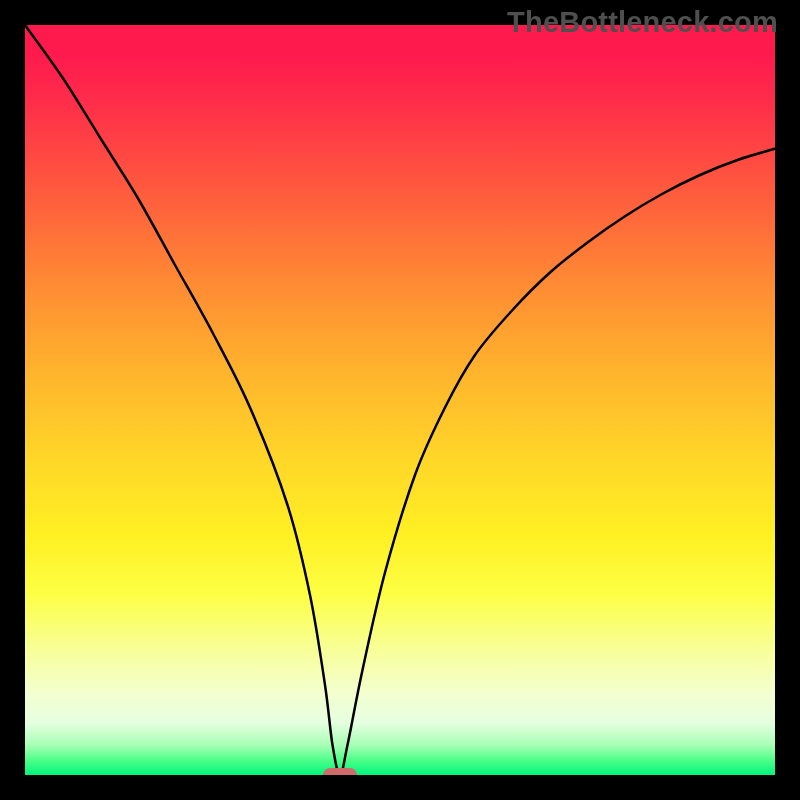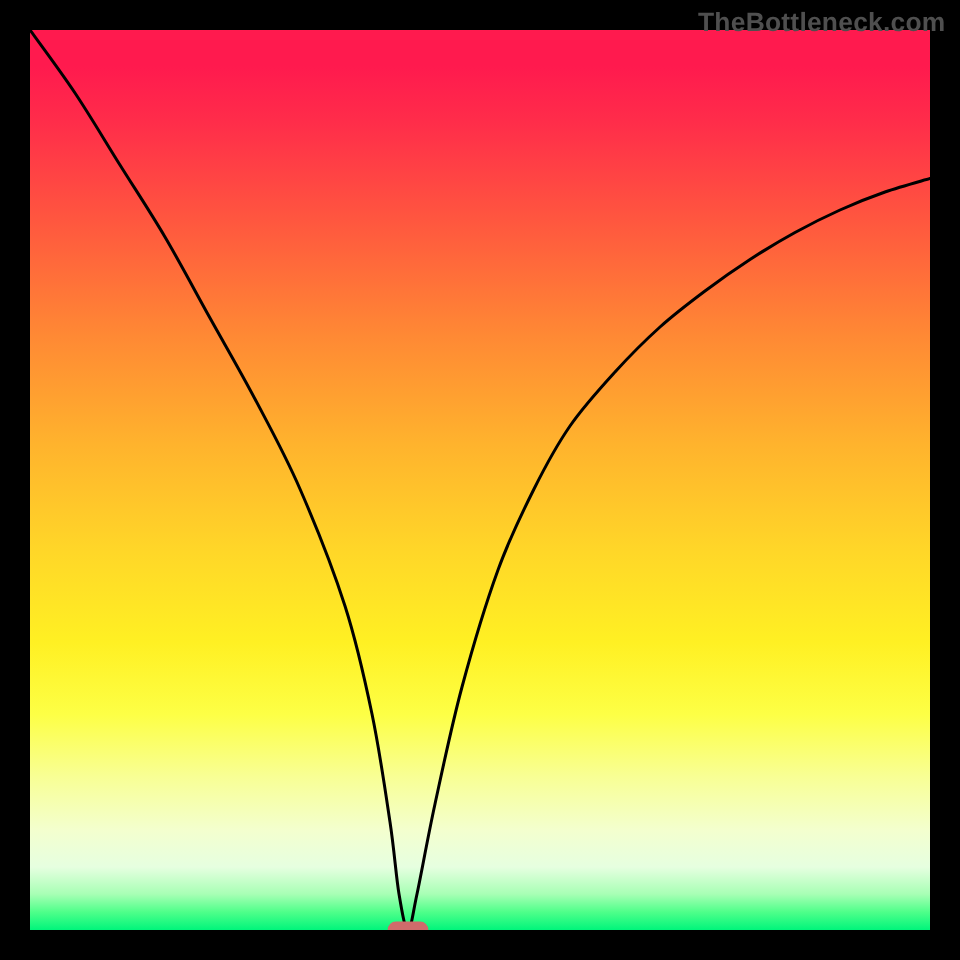--- a/index.html
+++ b/index.html
@@ -13,23 +13,23 @@
   }
   .frame {
     position: relative;
     width: 800px;
     height: 800px;
     background: #000;
   }
   .watermark {
     position: absolute;
     top: 6px;
-    right: 12px;
+    right: 22px;
     color: #4f4f4f;
-    font-size: 22px;
+    font-size: 29px;
     font-weight: 600;
     letter-spacing: 0.2px;
     z-index: 50;
   }
   .plot-area {
     position: absolute;
     left: 25px;
     top: 25px;
     width: 750px;
     height: 750px;

